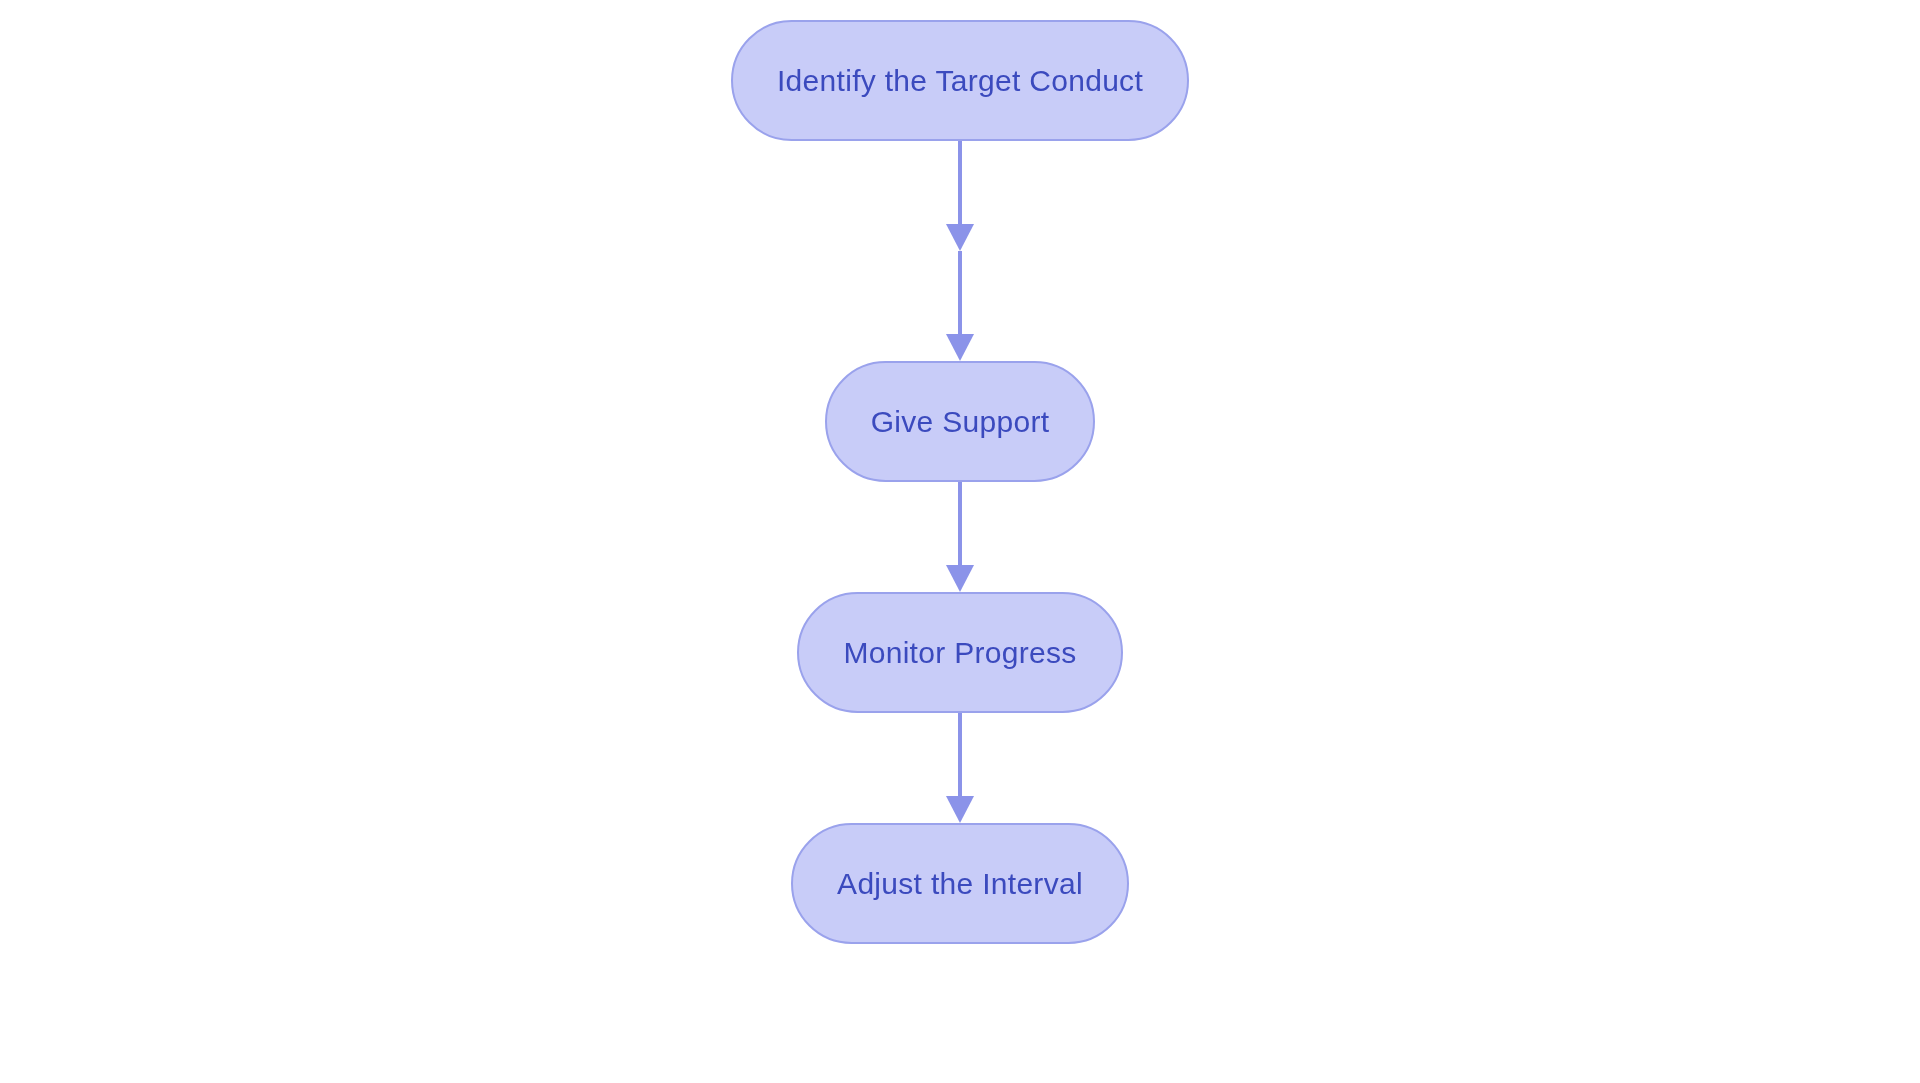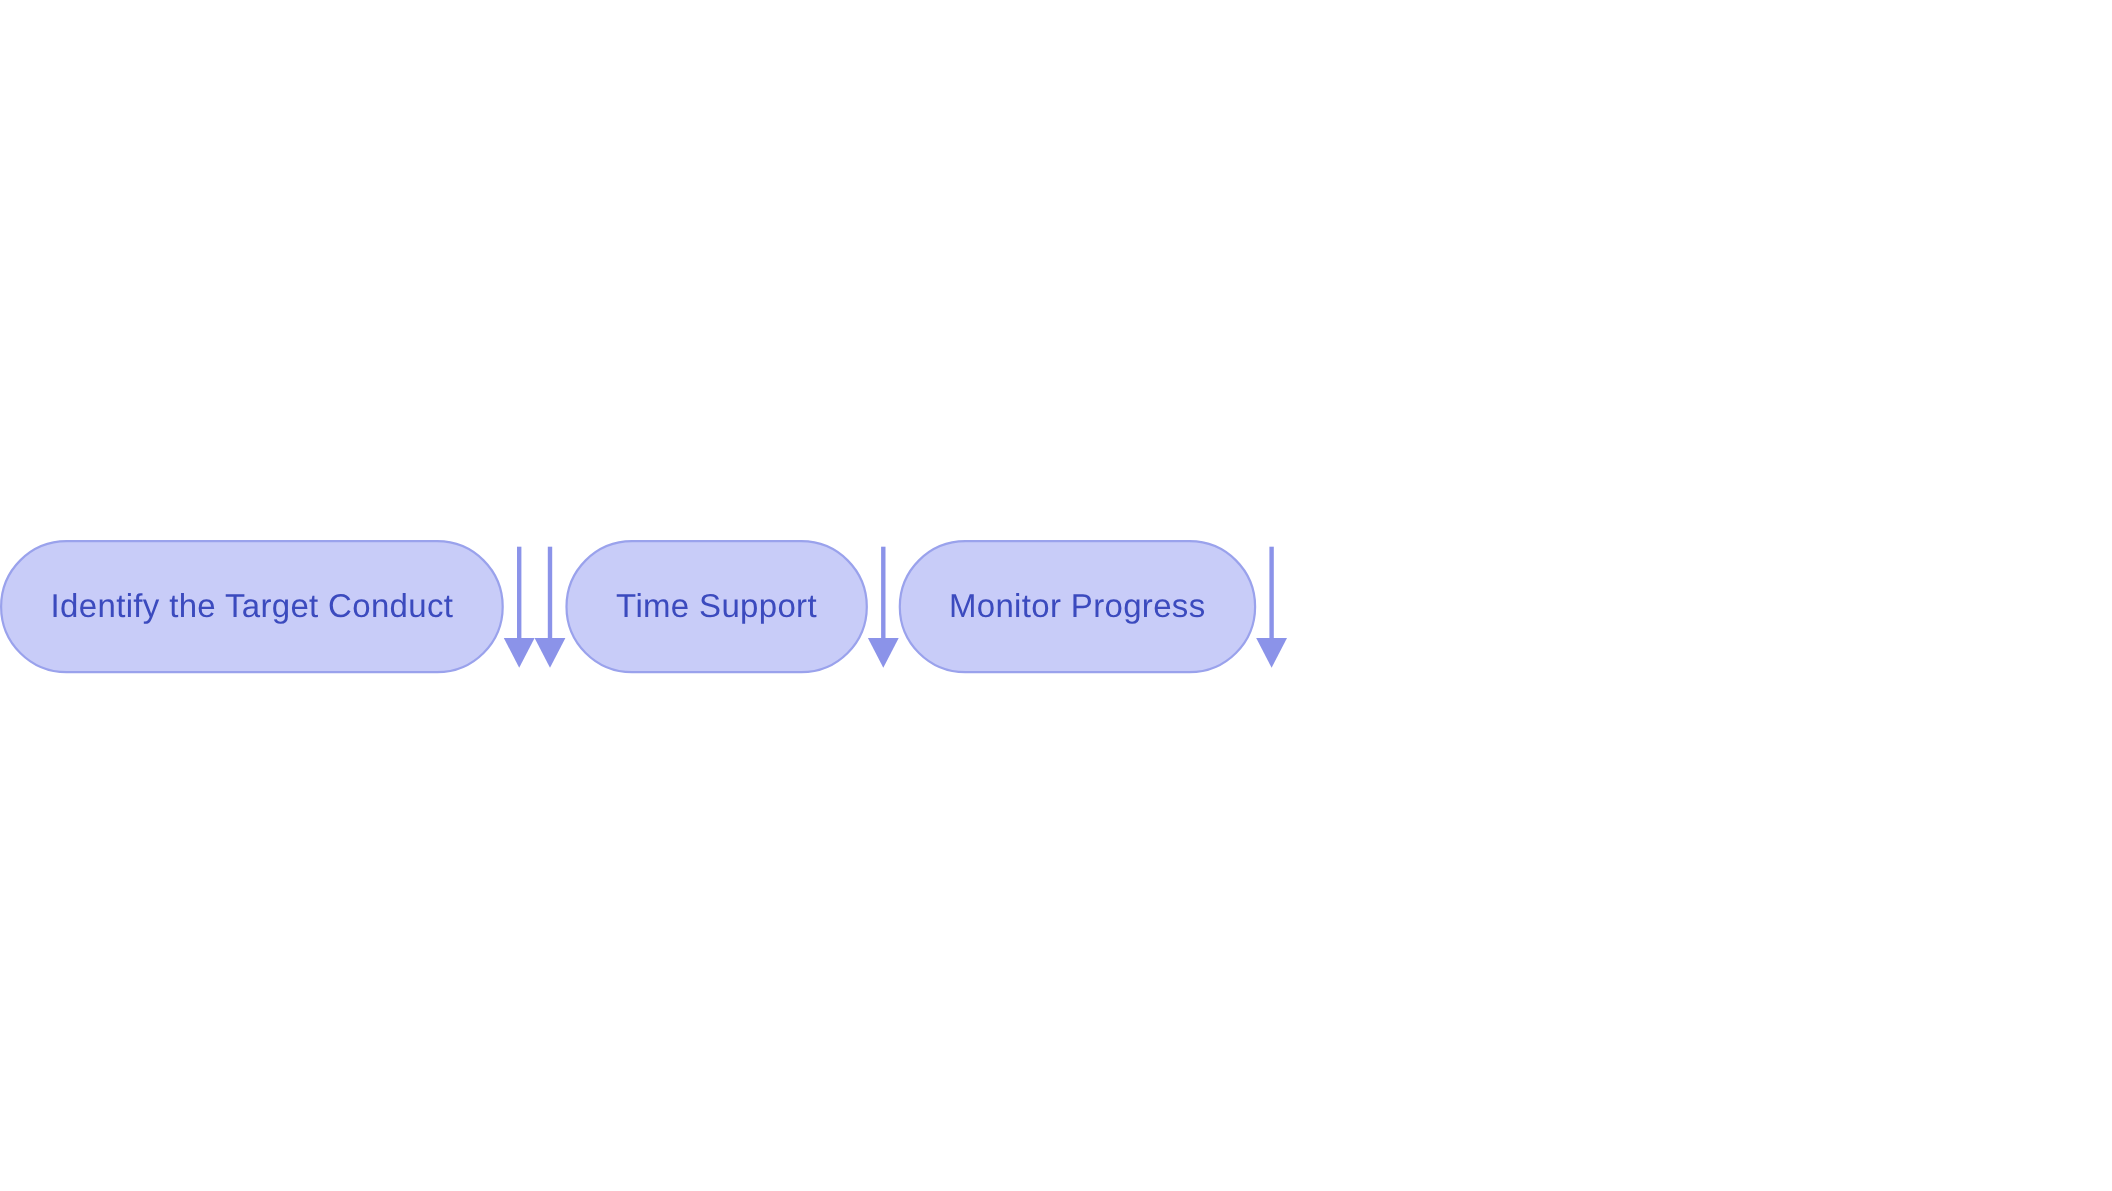--- a/index.html
+++ b/index.html
@@ -15,21 +15,21 @@
     height: 1083px;
     background: var(--background);
     font-family: "Liberation Sans", "DejaVu Sans", sans-serif;
     overflow: hidden;
   }
   .canvas {
     position: relative;
     width: 1920px;
     height: 1083px;
     display: flex;
-    flex-direction: row;
+    flex-direction: column;
     align-items: center;
     padding-top: 20px;
   }
   .flow-node {
     height: 121px;
     min-width: 250px;
     padding: 0 44px;
     border-radius: 60.5px;
     background: var(--node-fill);
     border: 2px solid var(--node-border);
@@ -80,31 +80,34 @@
     <div class="head"></div>
   </div>
 
 
   <div class="connector">
     <div class="stem"></div>
     <div class="head"></div>
   </div>
 
   <div class="flow-node">
-    <span class="label">Time Support</span>
+    <span class="label">Give Support</span>
   </div>
 
   <div class="connector">
     <div class="stem"></div>
     <div class="head"></div>
   </div>
 
   <div class="flow-node">
     <span class="label">Monitor Progress</span>
   </div>
 
   <div class="connector">
     <div class="stem"></div>
     <div class="head"></div>
   </div>
 
+  <div class="flow-node">
+    <span class="label">Adjust the Interval</span>
+  </div>
 
 </div>
 
 </body></html>

